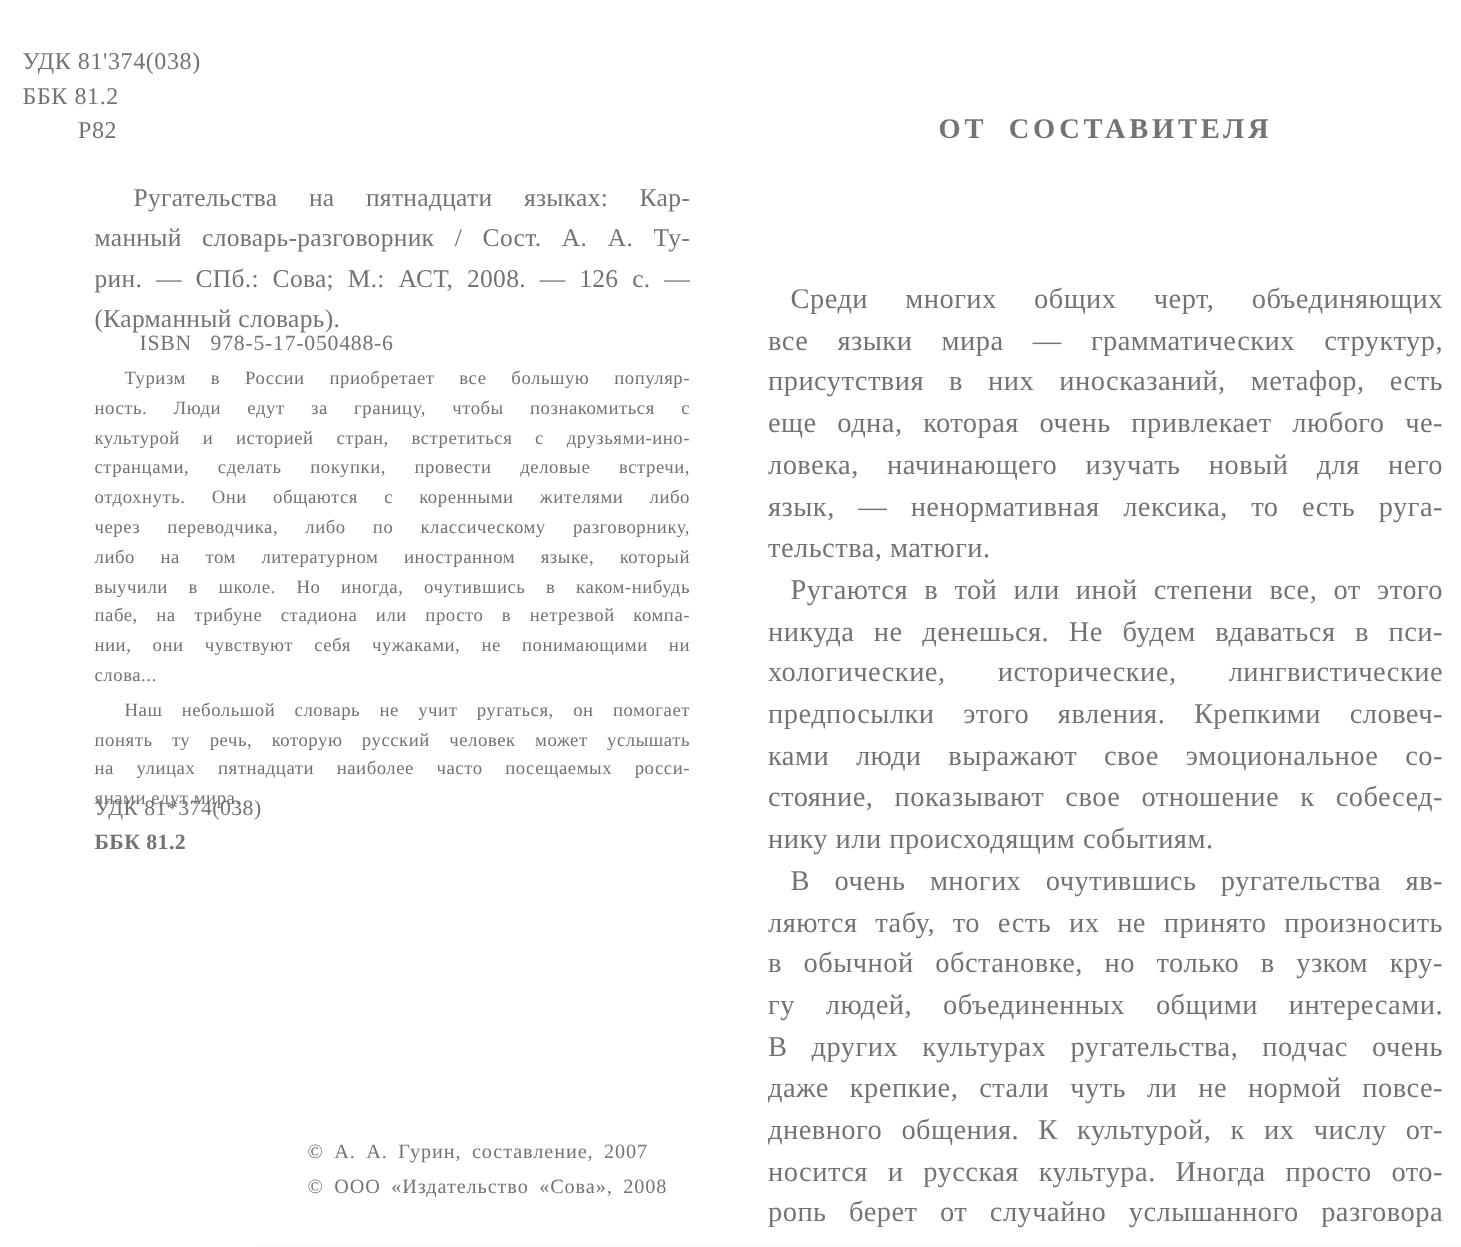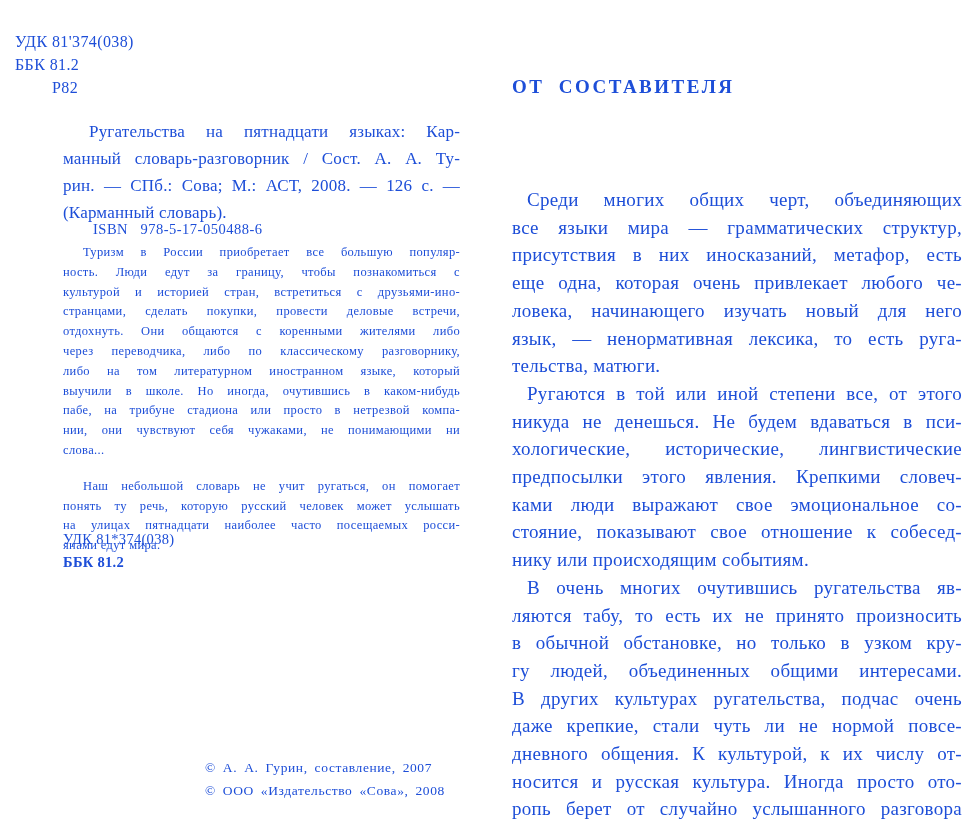--- a/index.html
+++ b/index.html
@@ -5,21 +5,21 @@
   html, body { margin: 0; padding: 0; }
   body {
     background: #e8e8e8;
     font-family: "Liberation Serif", "DejaVu Serif", serif;
   }
   #spread {
     position: relative;
     width: 974px;
     height: 831px;
     background: #ffffff;
-    color: #1d4ed8;
+    color: #737373;
     overflow: hidden;
     text-decoration: underline;
   }
   .abs { position: absolute; }
 
   
   .lines { display: block; }
   .jl {
     text-align: justify;
     text-align-last: justify;
@@ -44,40 +44,40 @@
   #isbn-line {
     left: 93px; top: 221px;
     font-size: 14.5px; letter-spacing: 0.5px;
   }
   #annotation {
     left: 63px; top: 243px; width: 397px;
     font-size: 12.5px; line-height: 19.8px;
     letter-spacing: 0.35px;
     --ind: 20px;
   }
-  #annotation .para2 { margin-top: 16px; }
+  #annotation .para2 { margin-top: 3px; }
 
   #udc-bottom {
     left: 63px; top: 528px; width: 397px;
     text-align: left;
     font-size: 14.5px; line-height: 22.5px;
     letter-spacing: 0.3px;
   }
   #udc-bottom .bold { font-weight: bold; }
 
   #copyright-block {
     left: 205px; top: 757px;
     font-size: 13.5px; line-height: 22.5px;
     letter-spacing: 0.6px; word-spacing: 3px;
   }
 
   
   #section-heading {
     left: 512px; top: 76px; width: 450px;
-    text-align: left;
+    text-align: center;
     font-weight: bold;
     font-size: 19px;
     letter-spacing: 2.5px;
     word-spacing: 7px;
   }
   #body-text {
     left: 512px; top: 186px; width: 450px;
     font-size: 19px; line-height: 27.7px;
     letter-spacing: 0.3px;
     --ind: 15px;

